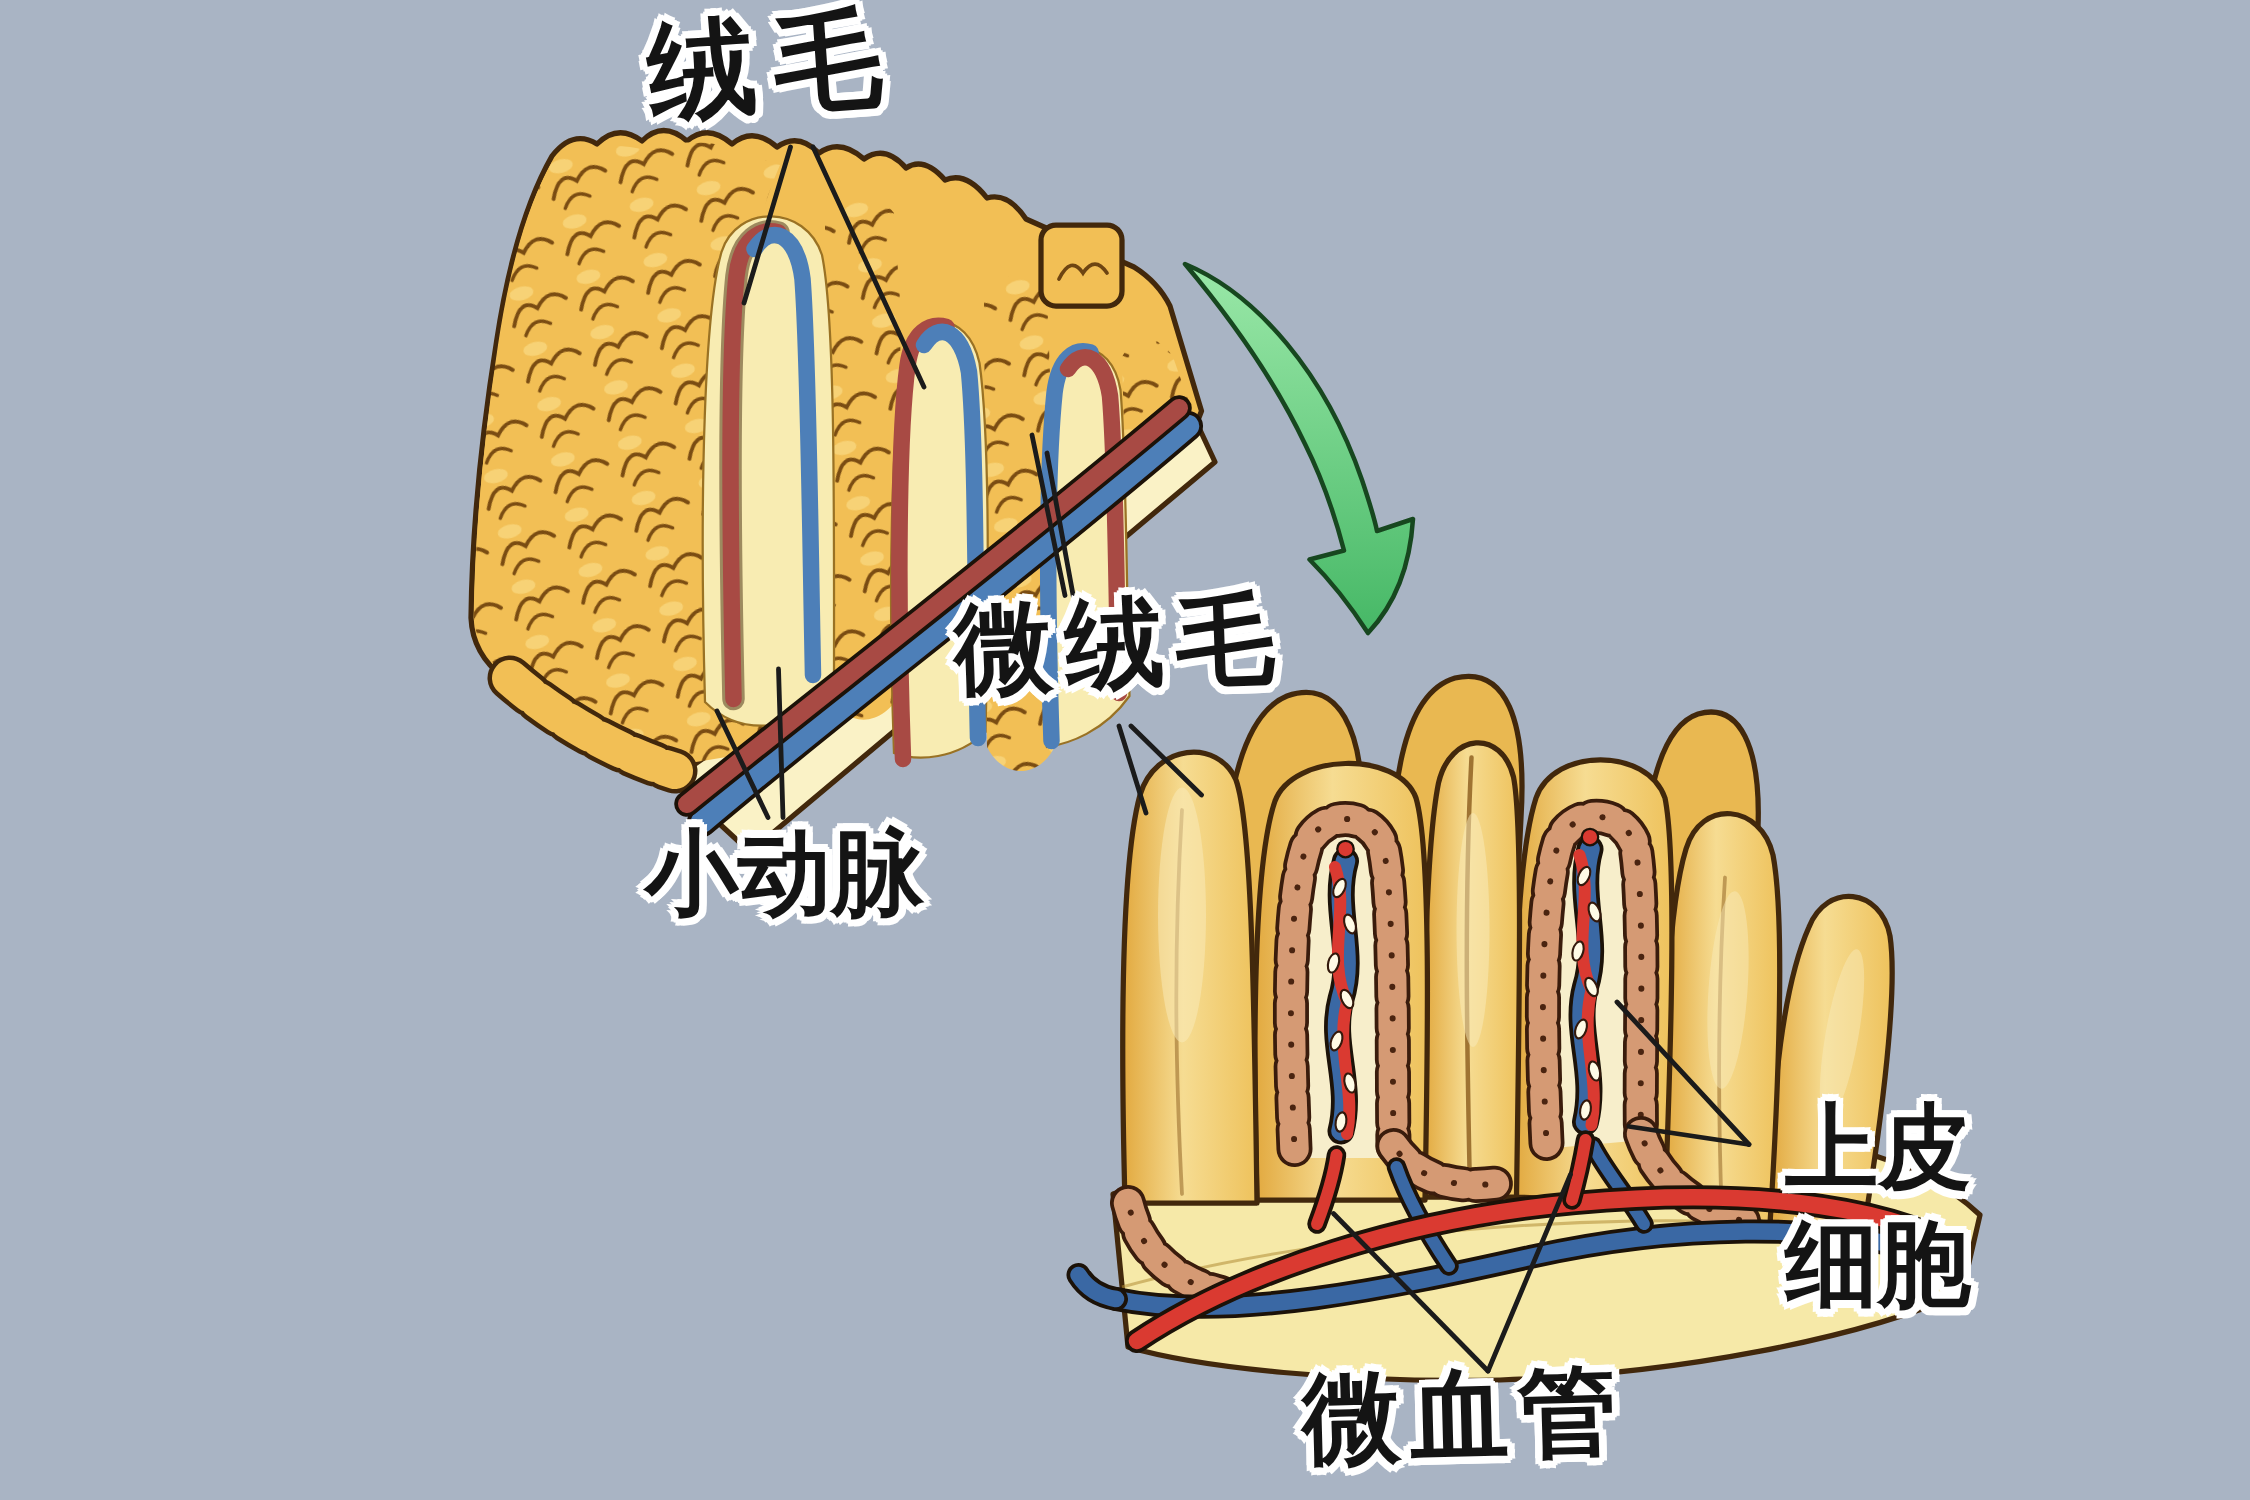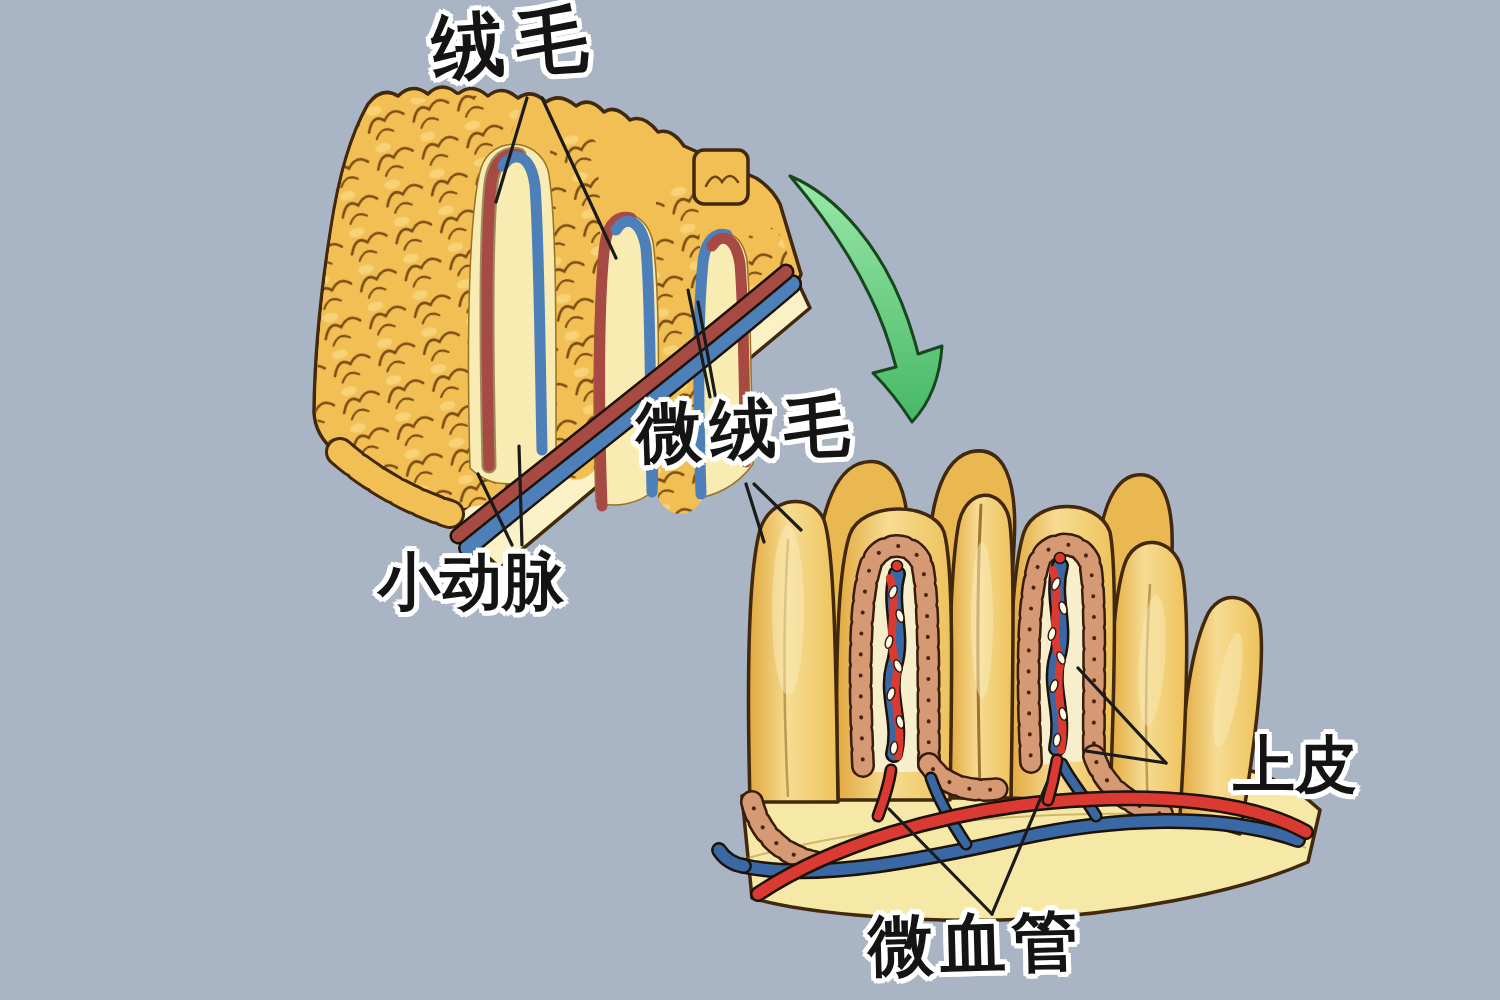--- a/index.html
+++ b/index.html
@@ -6,22 +6,22 @@
   #stage{position:relative;width:1500px;height:1000px;background:#a9b4c4;overflow:hidden;
          font-family:"DejaVu Sans",sans-serif;}
   #art{position:absolute;left:0;top:0;}
   .lbl{position:absolute;font-weight:700;color:#141414;white-space:nowrap;line-height:1.1;
        text-shadow:-4px 0 0 #fff,4px 0 0 #fff,0 -4px 0 #fff,0 4px 0 #fff,
                    -3px -3px 0 #fff,3px -3px 0 #fff,-3px 3px 0 #fff,3px 3px 0 #fff,
                    -5px 2px 0 #fff,5px 2px 0 #fff,2px -5px 0 #fff,2px 5px 0 #fff,
                    -2px -5px 0 #fff,-2px 5px 0 #fff,5px -2px 0 #fff,-5px -2px 0 #fff;}
   .lbl-villi{left:432px;top:4px;font-size:72px;letter-spacing:12px;transform:rotate(-4deg);}
   .lbl-micro{left:636px;top:394px;font-size:66px;letter-spacing:8px;transform:rotate(-2deg);}
-  .lbl-arteriole{left:378px;top:546px;width:290px;font-size:62px;line-height:1.15;}
-  .lbl-epithelial{left:1190px;top:726px;width:210px;text-align:center;font-size:62px;line-height:1.25;}
+  .lbl-arteriole{left:378px;top:546px;width:290px;text-align:center;font-size:62px;line-height:1.15;}
+  .lbl-epithelial{left:1190px;top:726px;width:210px;text-align:left;font-size:62px;line-height:1.25;}
   .lbl-capillary{left:868px;top:908px;font-size:66px;letter-spacing:6px;transform:rotate(-1.5deg);}
 
   .outl{stroke:#42280c;stroke-width:3.5;stroke-linejoin:round;}
   .nofill{fill:none;}
   .leader{stroke:#1b1b1b;stroke-width:3.2;stroke-linecap:round;fill:none;}
   .bead-under{fill:none;stroke:#3a1c0c;stroke-width:24;stroke-linecap:round;stroke-dasharray:13 8;}
   .bead-over{fill:none;stroke:#d59a74;stroke-width:19;stroke-linecap:round;stroke-dasharray:13 8;}
   .bead-dot{fill:none;stroke:#4a2410;stroke-width:4;stroke-linecap:round;stroke-dasharray:0.1 20.9;stroke-dashoffset:-6.5;}
   .fringe-under{fill:none;stroke:#42280c;stroke-width:30;stroke-linecap:round;stroke-dasharray:17 7;}
   .fringe-over{fill:none;stroke:#f2bf55;stroke-width:24;stroke-linecap:round;stroke-dasharray:17 7;}
@@ -229,16 +229,17 @@
   <div class="lbl lbl-villi">绒毛</div>
 
   <div class="lbl lbl-micro">微绒毛</div>
 
   <div class="lbl lbl-arteriole">
     <div>小动脉</div>
   </div>
 
   <div class="lbl lbl-epithelial">
     <div>上皮</div>
+    <div>细胞</div>
   </div>
 
   <div class="lbl lbl-capillary">微血管</div>
 </div>
 
 </body></html>

